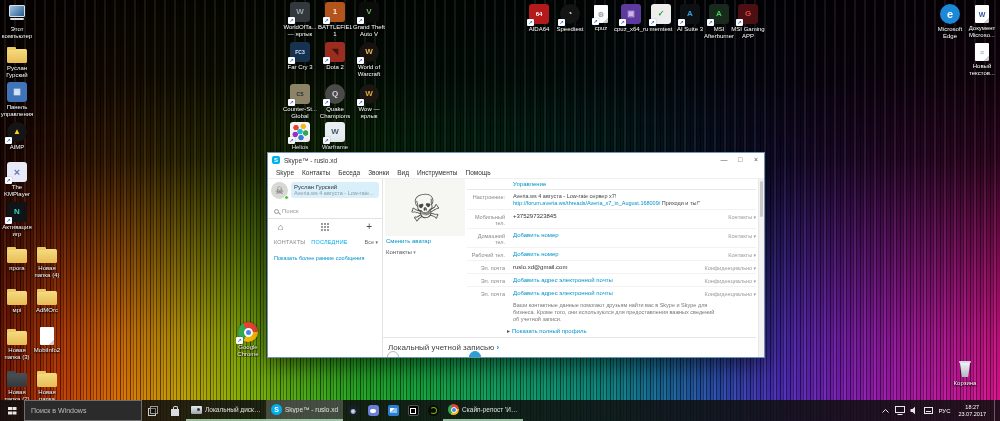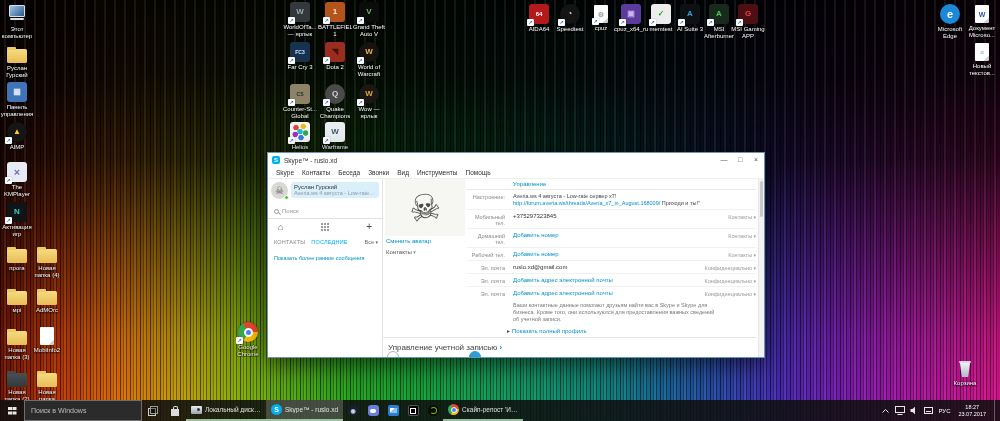--- a/index.html
+++ b/index.html
@@ -497,21 +497,21 @@
               </div>
             </div>
           <div class="note-row">
             <div class="note">Ваши контактные данные помогают друзьям найти вас в Skype и Skype для бизнеса. Кроме того, они используются для предоставления важных сведений об учетной записи.</div>
           </div>
           <div class="fullp">
             <span class="tri">▸</span><a>Показать полный профиль</a>
           </div>
         </div>
         <div class="acct">
-          <span>Управление учетной записью</span> <span class="chev">›</span>
+          <span>Локальный учетной записью</span> <span class="chev">›</span>
         </div>
         <div class="pcirc c1"></div>
         <div class="pcirc c2"></div>
         <div class="vscroll">
             <div class="vthumb"></div>
           </div>
       </div>
     </div>
   </div>
 

